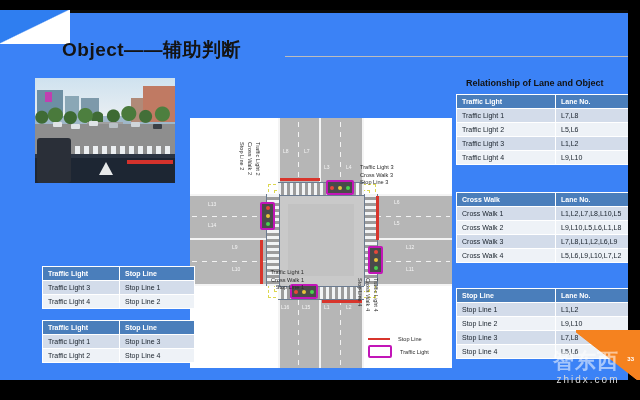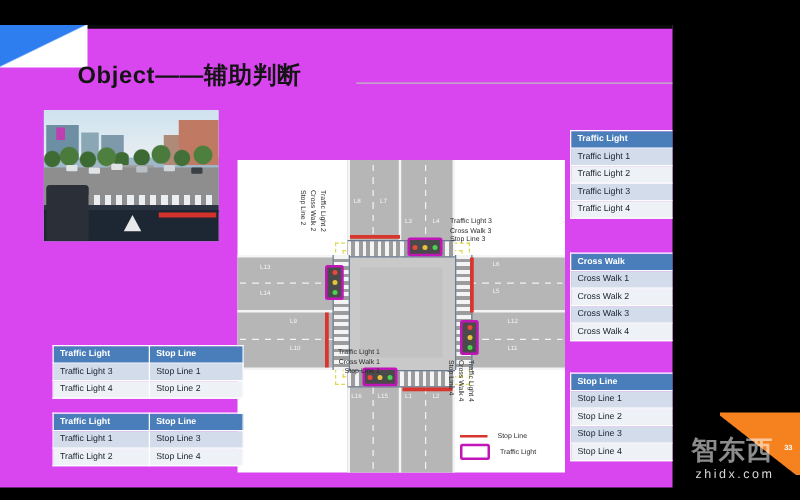--- a/index.html
+++ b/index.html
@@ -3,22 +3,22 @@
 <meta charset="utf-8">
 <style>
   html,body{margin:0;padding:0;}
   body{
     width:640px;height:400px;overflow:hidden;
     background:#000;
     font-family:"Liberation Sans",sans-serif;
     position:relative;
   }
   #slide{
-    position:absolute;left:0;top:20px;width:538px;height:370px;
-    background:#d946ef;overflow:hidden;
+    position:absolute;left:0;top:10px;width:628px;height:370px;
+    background:#3b82f6;overflow:hidden;
   }
   
   .corner-wedge{
     position:absolute;left:0;top:0;width:70px;height:34px;
     background:linear-gradient(to bottom right,#2f7ef0 0%,#2f7ef0 48%,#ffffff 50%,#ffffff 100%);
   }
   .top-bar{
     position:absolute;left:0;top:0;width:640px;height:3px;background:#0b0b0b;
   }
   .title{
@@ -337,20 +337,21 @@
         <td>Traffic Light 1</td>
         <td>Stop Line 3</td>
       </tr>
       <tr class="plain">
         <td>Traffic Light 2</td>
         <td>Stop Line 4</td>
       </tr>
     </tbody>
   </table>
 
+  <div class="tbl-title" style="left:466px;top:68px;">Relationship of Lane and Object</div>
 
   <table class="t" style="left:456px;top:84px;width:180px;">
     <thead>
       <tr>
         <th style="width:88px;">Traffic Light</th>
         <th style="width:92px;">Lane No.</th>
       </tr>
     </thead>
     <tbody>
       <tr class="alt">

